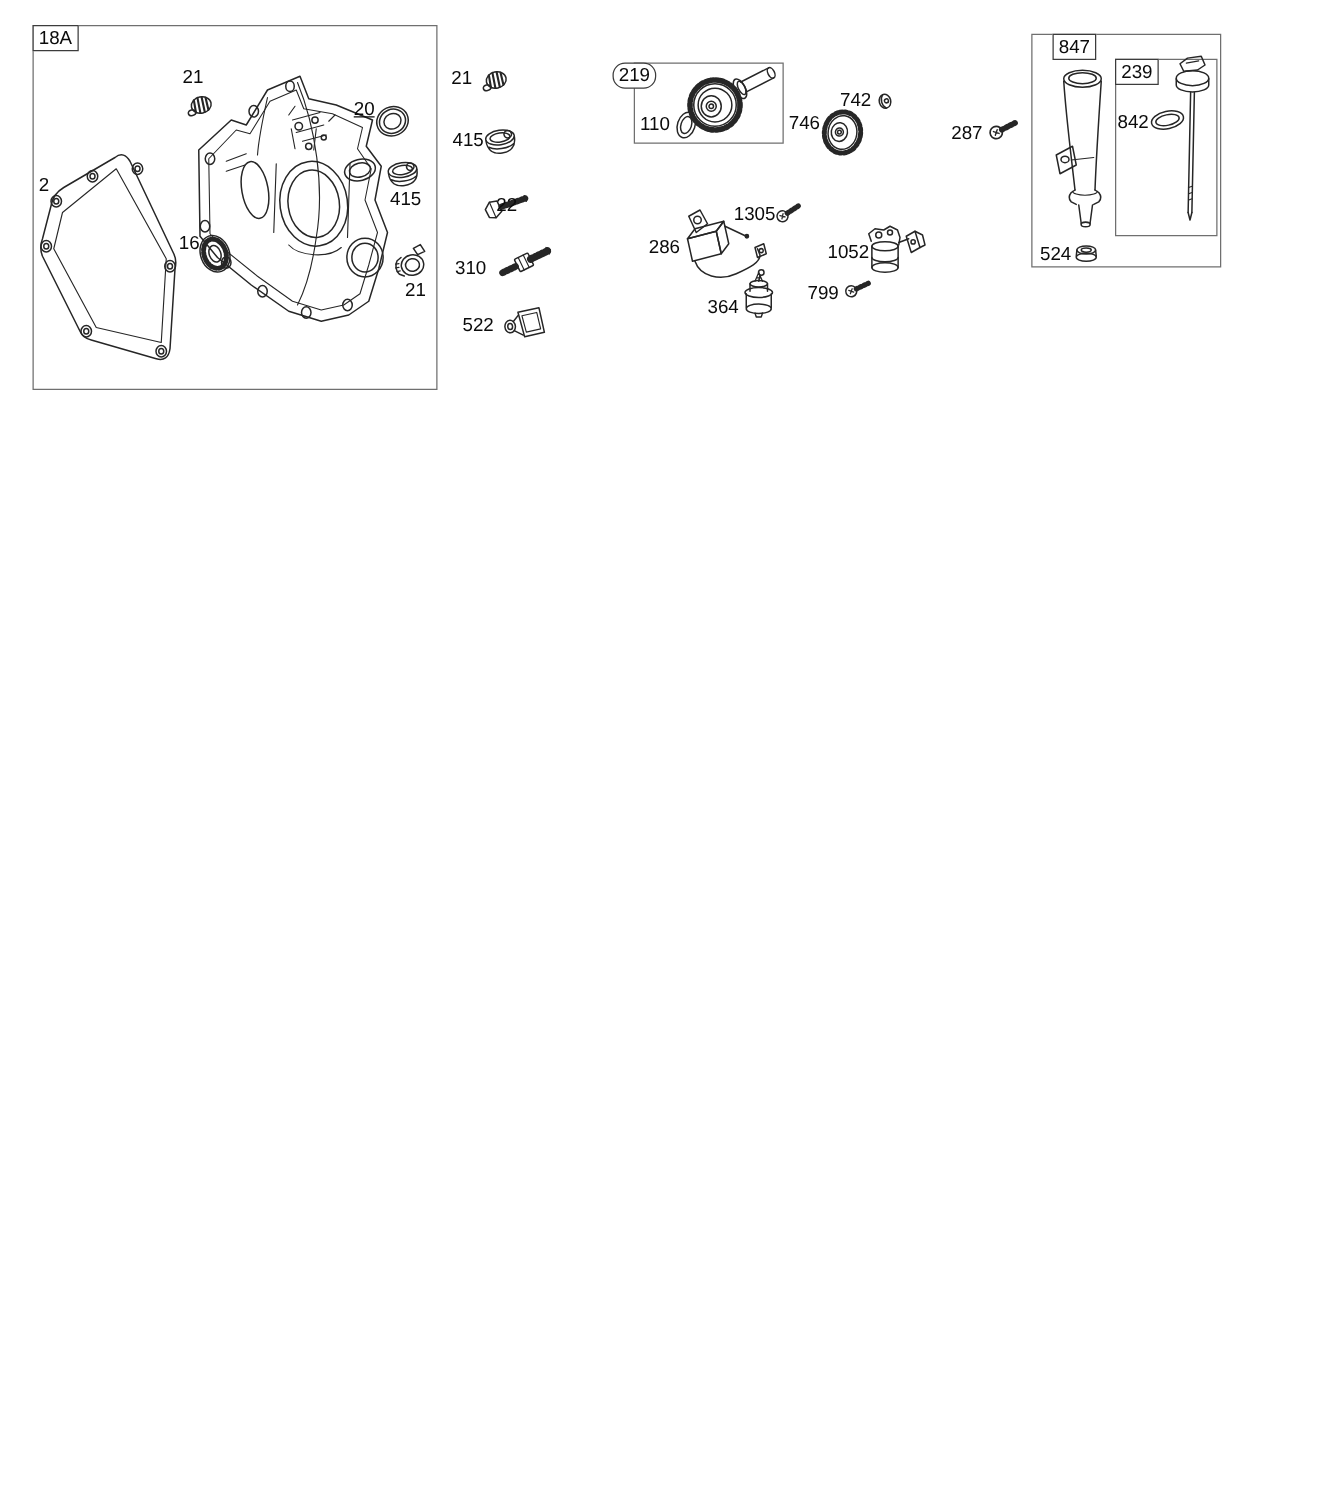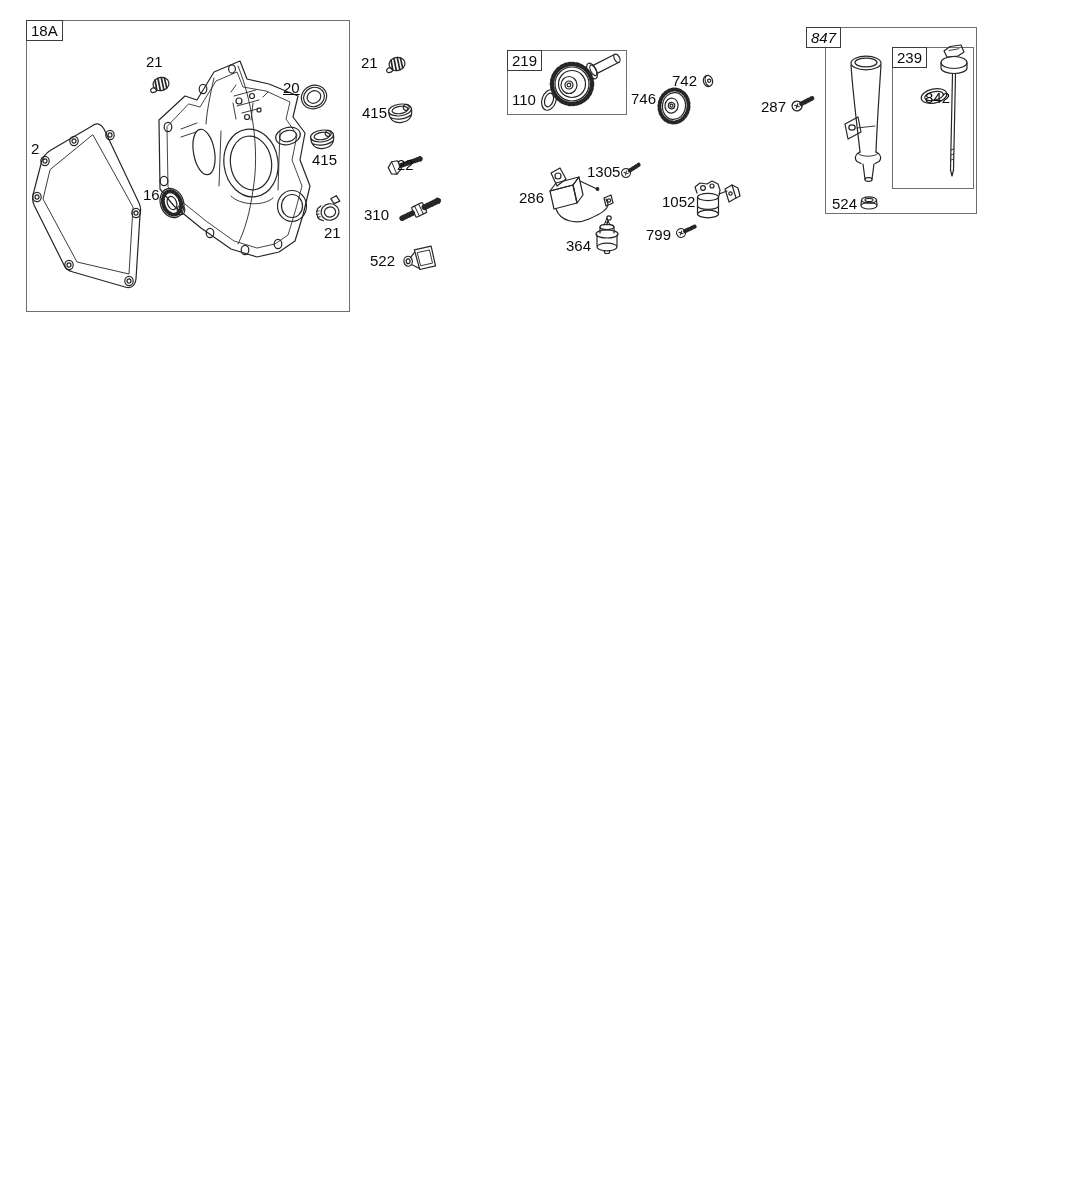--- a/index.html
+++ b/index.html
@@ -252,22 +252,22 @@
 
       <g transform="translate(934,96) rotate(-12)">
         <ellipse rx="13" ry="7"></ellipse>
           <ellipse rx="9.5" ry="4.2"></ellipse>
       </g>
 
     </g>
   </svg>
 
   <div class="lblbox" style="left:26px;top:20px;">18A</div>
-  <div class="lblbox" style="left:507px;top:50px;">219</div>
-  <div class="lblbox" style="left:806px;top:27px;font-style:italic;">847</div>
+  <div class="lblbox" style="left:490px;top:50px;border-radius:10px;">219</div>
+  <div class="lblbox" style="left:842px;top:27px;">847</div>
   <div class="lblbox" style="left:892px;top:47px;">239</div>
 
   <div class="lbl" style="left:146px;top:53px;">21</div>
   <div class="lbl" style="left:283px;top:79px;text-decoration:underline;">20</div>
   <div class="lbl" style="left:31px;top:140px;">2</div>
   <div class="lbl" style="left:312px;top:151px;">415</div>
   <div class="lbl" style="left:143px;top:186px;">16</div>
   <div class="lbl" style="left:324px;top:224px;">21</div>
   <div class="lbl" style="left:361px;top:54px;">21</div>
   <div class="lbl" style="left:362px;top:104px;">415</div>
@@ -276,16 +276,16 @@
   <div class="lbl" style="left:370px;top:252px;">522</div>
   <div class="lbl" style="left:512px;top:91px;">110</div>
   <div class="lbl" style="left:672px;top:72px;">742</div>
   <div class="lbl" style="left:631px;top:90px;">746</div>
   <div class="lbl" style="left:761px;top:98px;">287</div>
   <div class="lbl" style="left:587px;top:163px;">1305</div>
   <div class="lbl" style="left:519px;top:189px;">286</div>
   <div class="lbl" style="left:662px;top:193px;">1052</div>
   <div class="lbl" style="left:566px;top:237px;">364</div>
   <div class="lbl" style="left:646px;top:226px;">799</div>
-  <div class="lbl" style="left:894px;top:89px;padding-left:31px;">842</div>
+  <div class="lbl" style="left:894px;top:89px;">842</div>
   <div class="lbl" style="left:832px;top:195px;">524</div>
 
 </div>
 
 </body></html>

